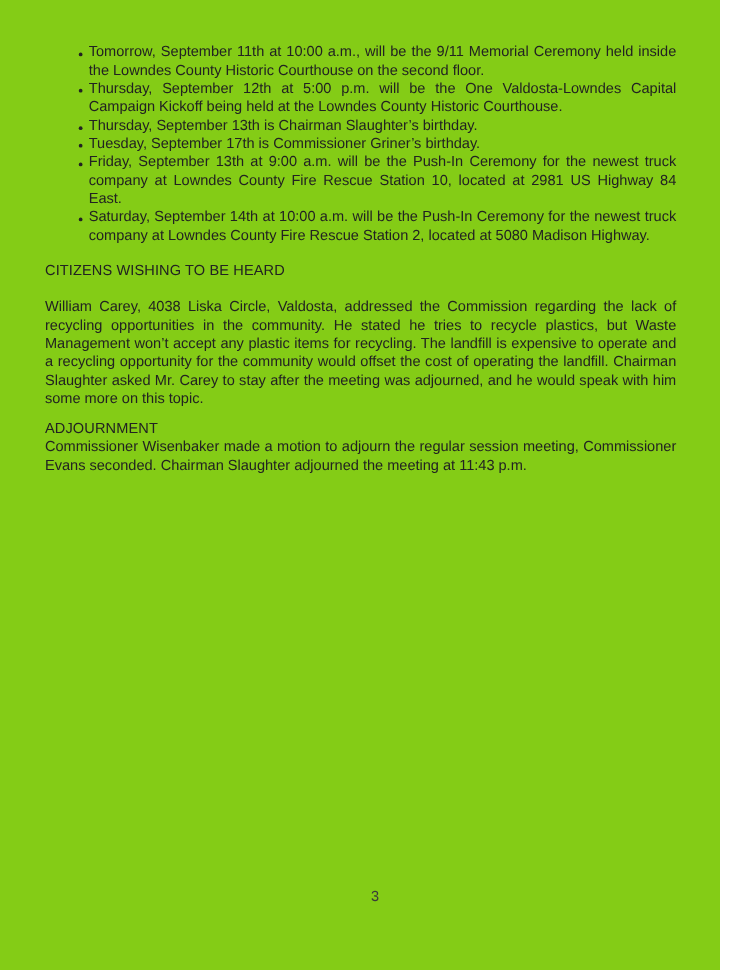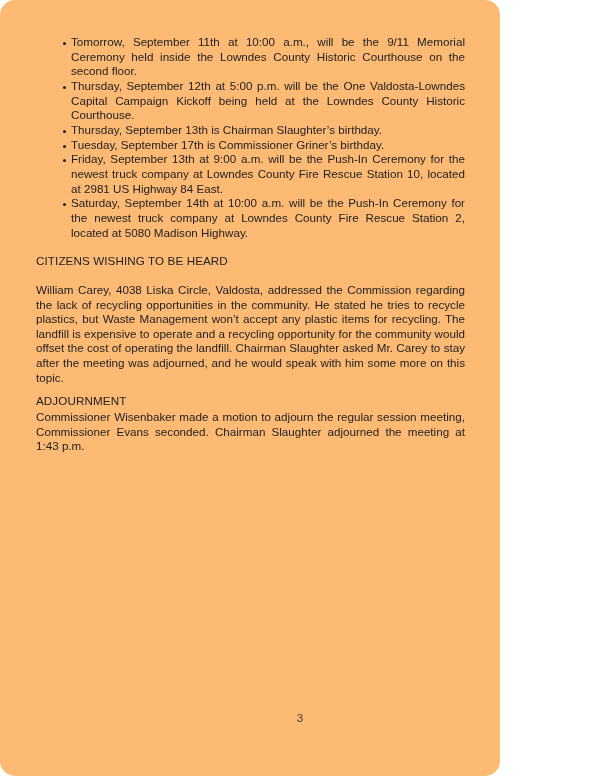--- a/index.html
+++ b/index.html
@@ -2,31 +2,30 @@
 <html><head>
 <meta charset="utf-8">
 <style>
   html, body {
     margin: 0;
     padding: 0;
     background: #ffffff;
   }
   .page {
     position: relative;
-    width: 500px;
+    width: 576px;
     height: 776px;
-    background: #fdba74;
+    background: #84cc16;
     font-family: "Liberation Sans", sans-serif;
     font-size: 11.65px;
     line-height: 14.65px;
     color: #222222;
     box-sizing: border-box;
     padding: 35px 35px 0 36px;
     overflow: hidden;
-    border-radius: 15px;
   }
   ul.bullets {
     margin: 0;
     padding: 0 0 0 35px;
     list-style: none;
   }
   ul.bullets li {
     text-align: justify;
     position: relative;
   }
@@ -76,17 +75,17 @@
     <li>Friday, September 13th at 9:00 a.m. will be the Push-In Ceremony for the newest truck company at Lowndes County Fire Rescue Station 10, located at 2981 US Highway 84 East.</li>
     <li>Saturday, September 14th at 10:00 a.m. will be the Push-In Ceremony for the newest truck company at Lowndes County Fire Rescue Station 2, located at 5080 Madison Highway.</li>
   </ul>
 
   <h2 class="section-heading">CITIZENS WISHING TO BE HEARD</h2>
 
   <p class="section-body">William Carey, 4038 Liska Circle, Valdosta, addressed the Commission regarding the lack of recycling opportunities in the community.  He stated he tries to recycle plastics, but Waste Management won’t accept any plastic items for recycling.  The landfill is expensive to operate and a recycling opportunity for the community would offset the cost of operating the landfill.  Chairman Slaughter asked Mr. Carey to stay after the meeting was adjourned, and he would speak with him some more on this topic.</p>
 
   <h2 class="section-heading tight">ADJOURNMENT</h2>
 
-  <p class="section-body">Commissioner Wisenbaker made a motion to adjourn the regular session meeting, Commissioner Evans seconded. Chairman Slaughter adjourned the meeting at 1:43 p.m.</p>
+  <p class="section-body">Commissioner Wisenbaker made a motion to adjourn the regular session meeting, Commissioner Evans seconded. Chairman Slaughter adjourned the meeting at 11:43 p.m.</p>
 
   <div class="page-number">3</div>
 
 </div>
 
 </body></html>

